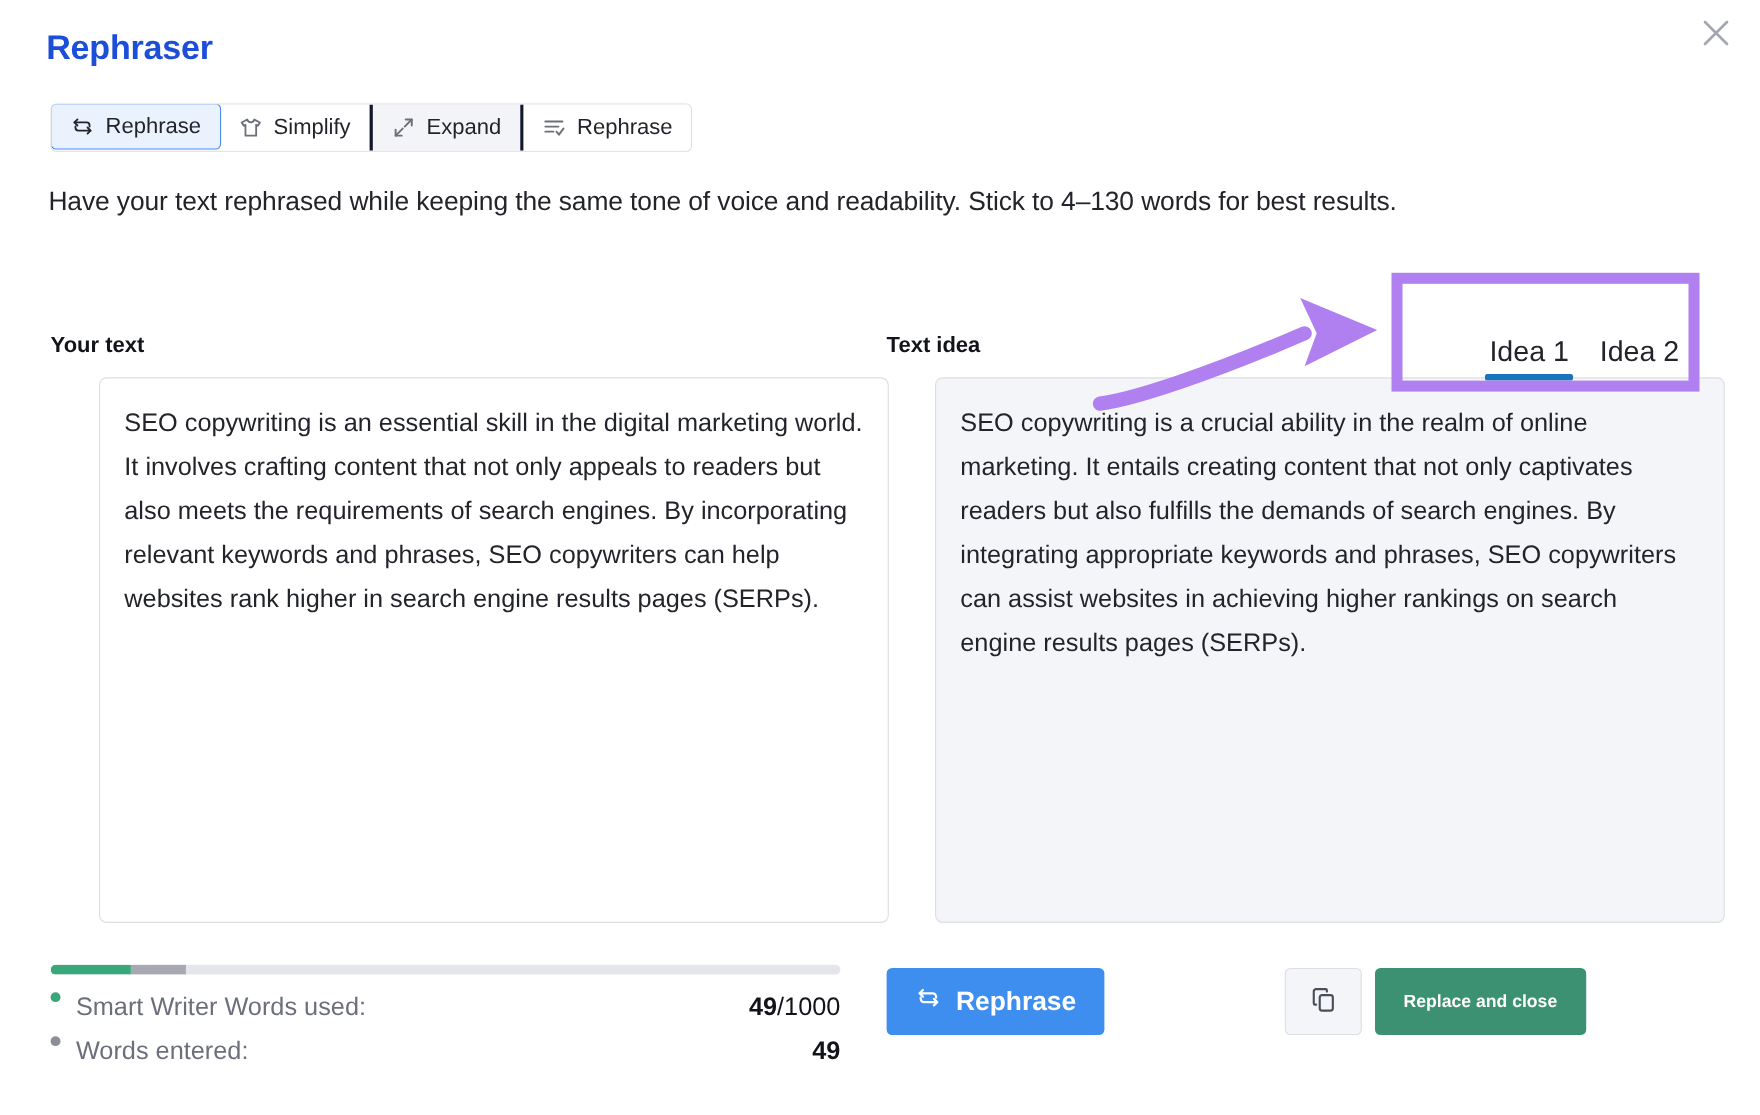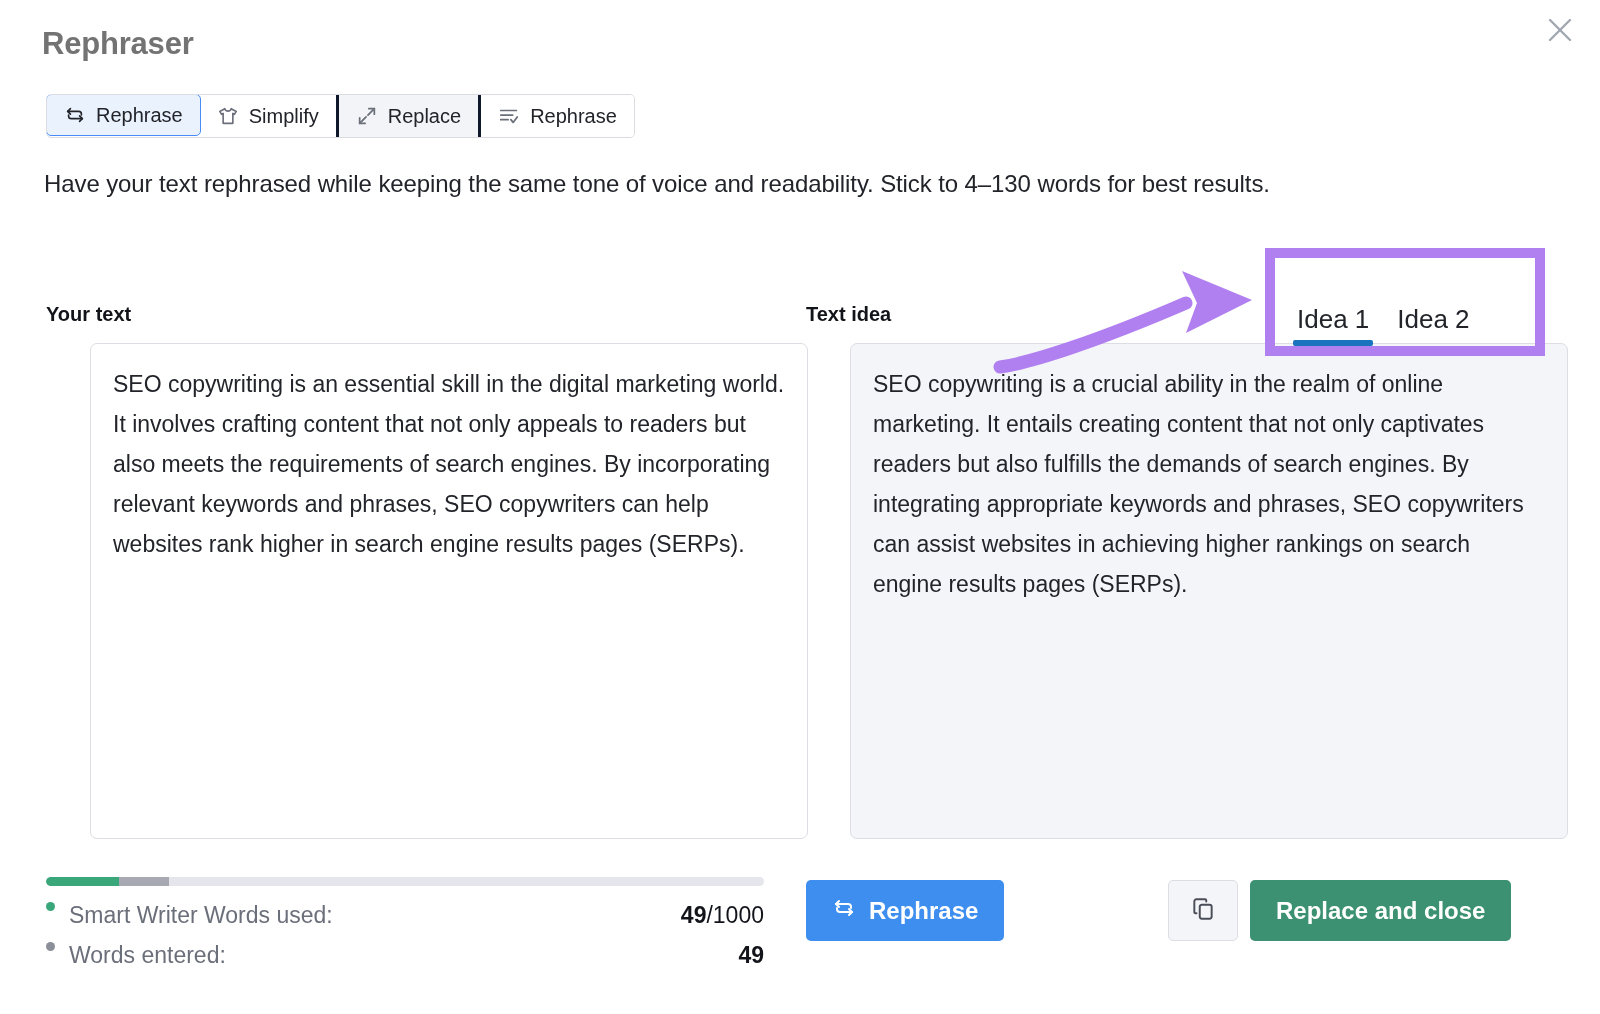--- a/index.html
+++ b/index.html
@@ -31,21 +31,21 @@
   .close-btn svg { display:block; }
 
   
   .title {
     position: absolute;
     left: 42px;
     top: 26px;
     font-size: 31px;
     font-weight: bold;
     letter-spacing: -0.2px;
-    color: #737373;
+    color: #1d4ed8;
   }
 
   
   .mode-group {
     position: absolute;
     left: 46px;
     top: 94px;
     display: flex;
     height: 44px;
     border: 1px solid #dadce2;
@@ -121,21 +121,21 @@
     left: 806px;
     top: 343px;
     width: 718px;
     height: 496px;
     background: #f4f5f9;
   }
 
   
   .idea-tabs {
     position: absolute;
-    left: 1283px;
+    left: 1340px;
     top: 268px;
     display: flex;
     gap: 0px;
     align-items: flex-end;
     height: 78px;
   }
   .idea-tab {
     font-size: 26px;
     color: #22242a;
     padding: 0 14px 14px 14px;
@@ -257,21 +257,21 @@
   .btn-replace {
     position: absolute;
     left: 1250px;
     top: 880px;
     height: 61px;
     padding: 0 26px;
     display: flex;
     align-items: center;
     background: #3b9171;
     color: #ffffff;
-    font-size: 24px;
+    font-size: 16px;
     font-weight: bold;
     border: none;
     border-radius: 5px;
     cursor: pointer;
     font-family: "Liberation Sans", sans-serif;
   }
 </style>
 </head>
 <body>
 
@@ -311,21 +311,21 @@
 
   <div class="mode-btn shaded">
     <span>
       <svg width="22" height="22" viewBox="0 0 24 24" fill="none" stroke="#6b6f7a" stroke-width="1.9" stroke-linecap="round" stroke-linejoin="round">
         <line x1="4" y1="20" x2="11" y2="13"></line>
         <polyline points="4,14 4,20 10,20"></polyline>
         <line x1="20" y1="4" x2="13" y2="11"></line>
         <polyline points="14,4 20,4 20,10"></polyline>
       </svg>
     </span>
-    <span>Replace</span>
+    <span>Expand</span>
   </div>
 
   <div class="mode-btn">
     <span>
       <svg width="22" height="22" viewBox="0 0 24 24" fill="none" stroke="#6b6f7a" stroke-width="1.9" stroke-linecap="round" stroke-linejoin="round">
         <line x1="3" y1="6" x2="20" y2="6"></line>
         <line x1="3" y1="11" x2="16" y2="11"></line>
         <line x1="3" y1="16" x2="11" y2="16"></line>
         <polyline points="14,16 16.5,19 21,13"></polyline>
       </svg>

